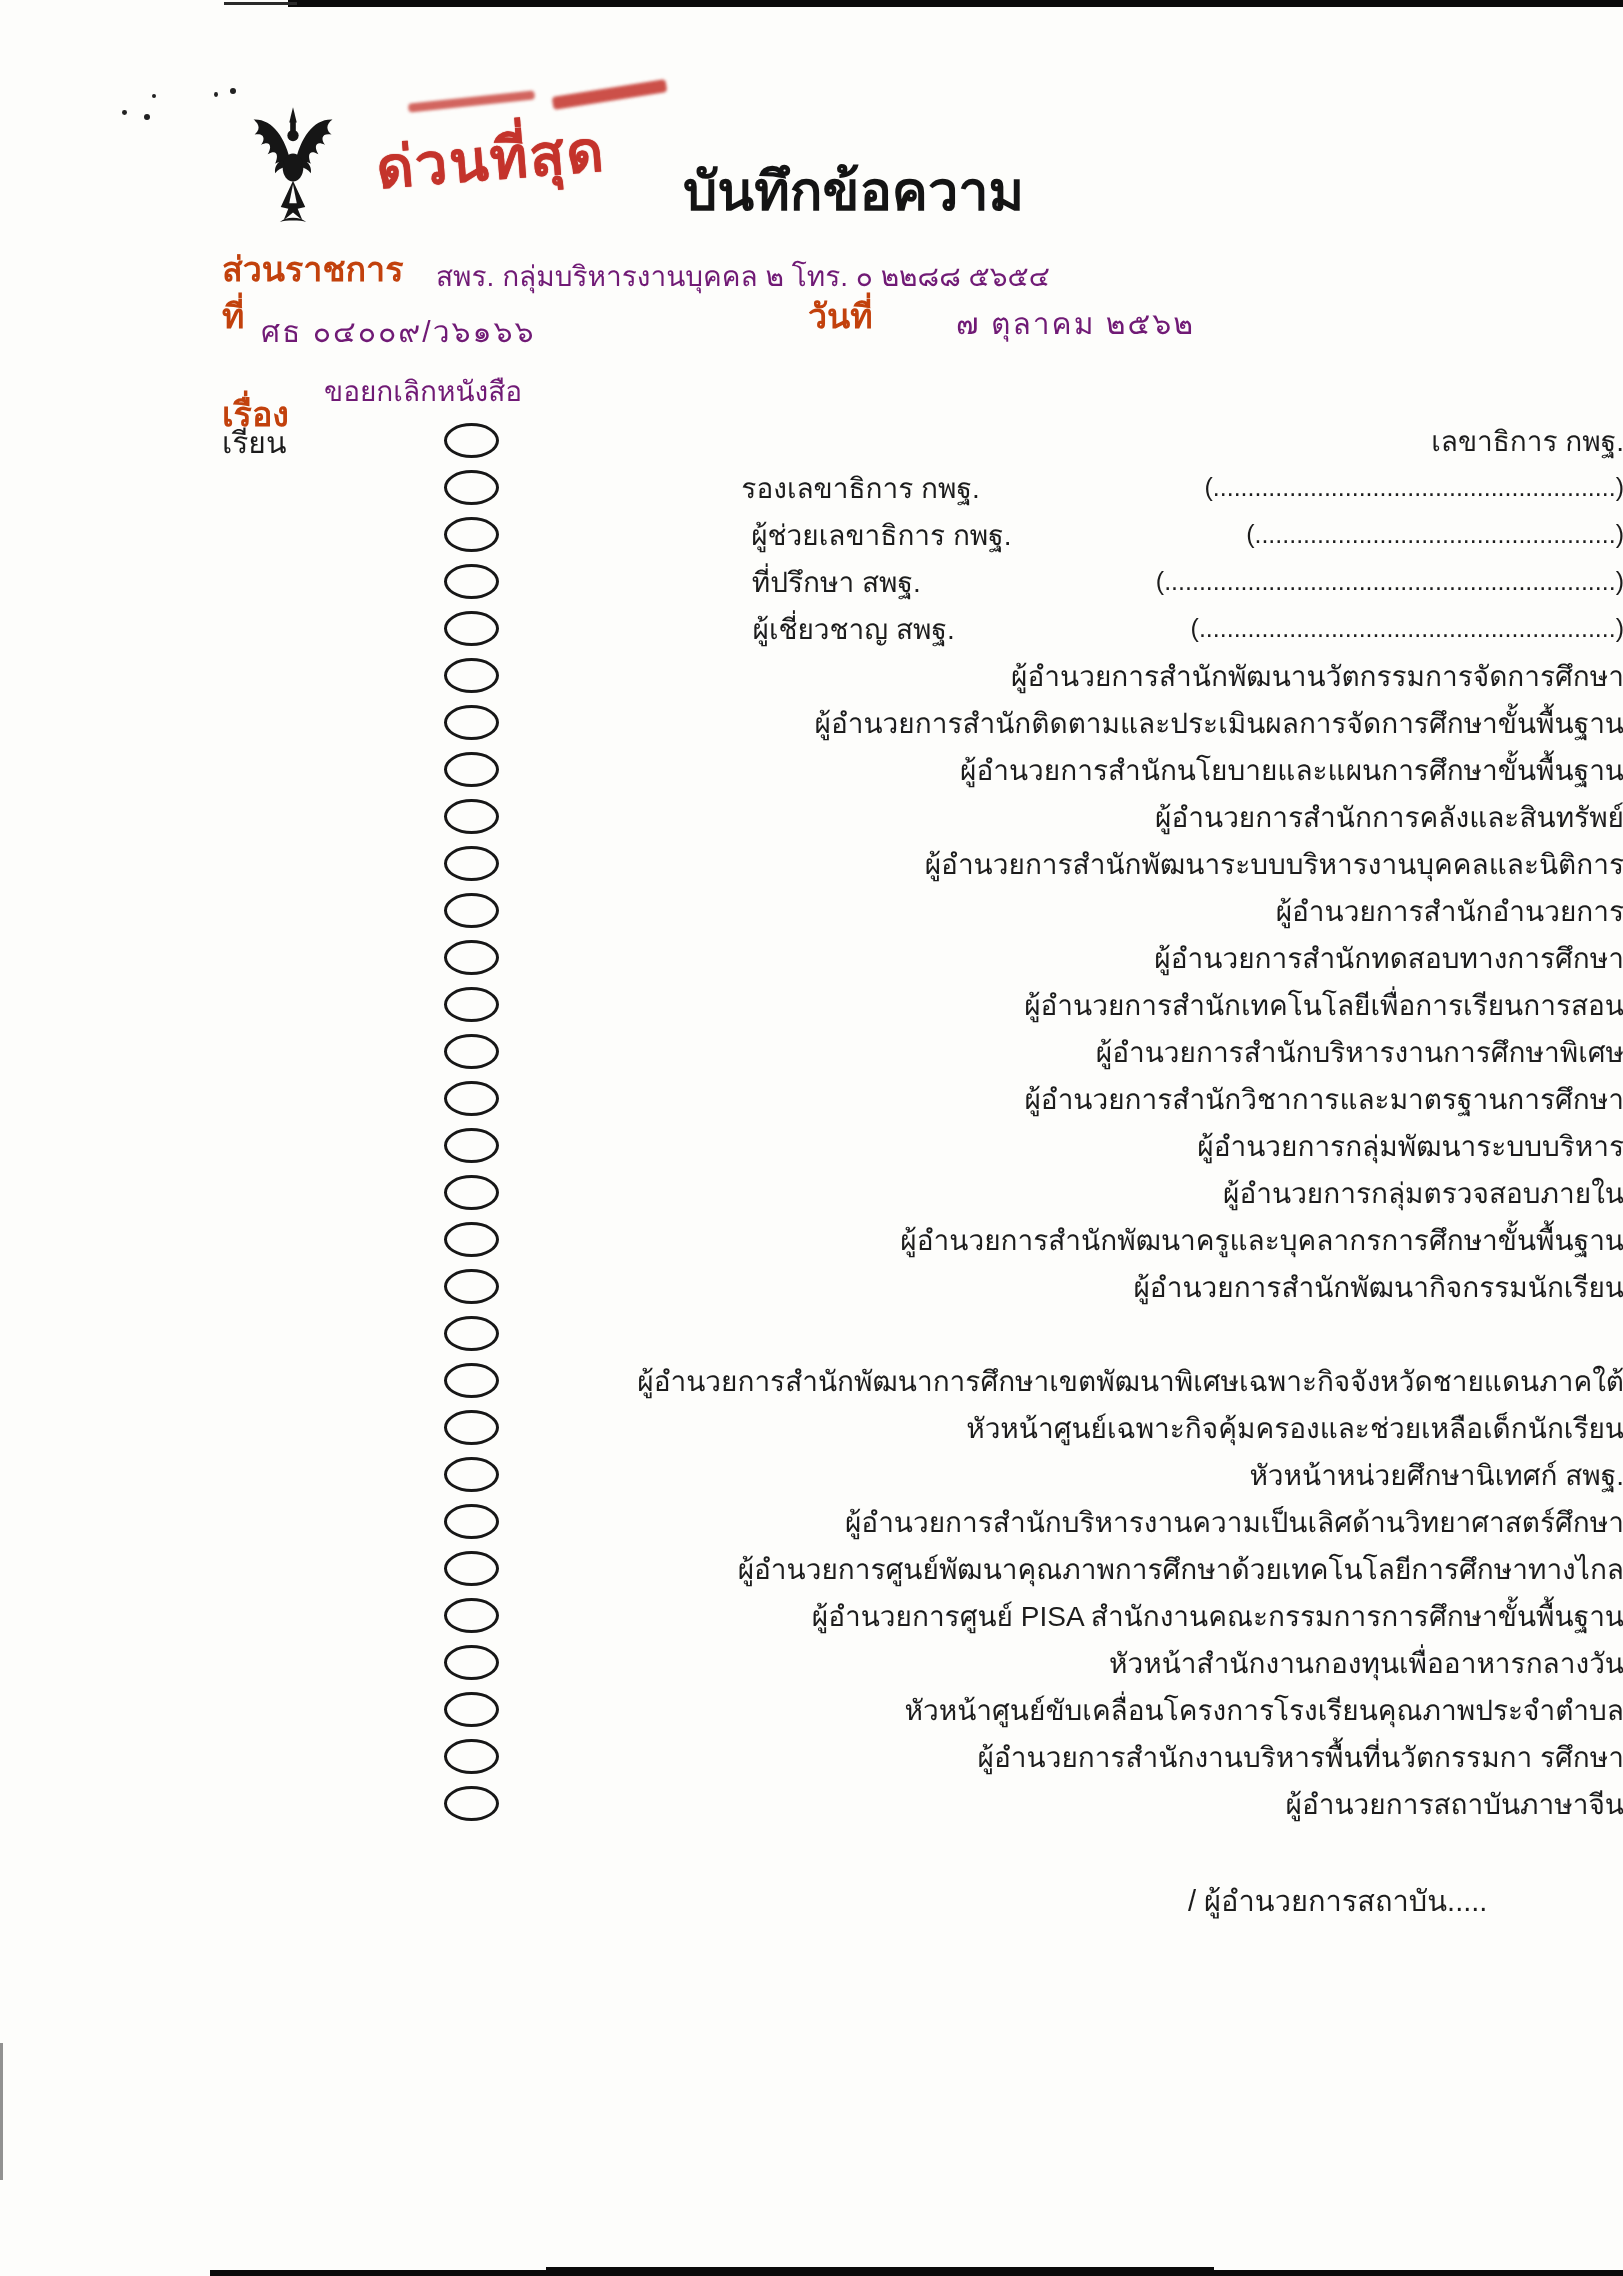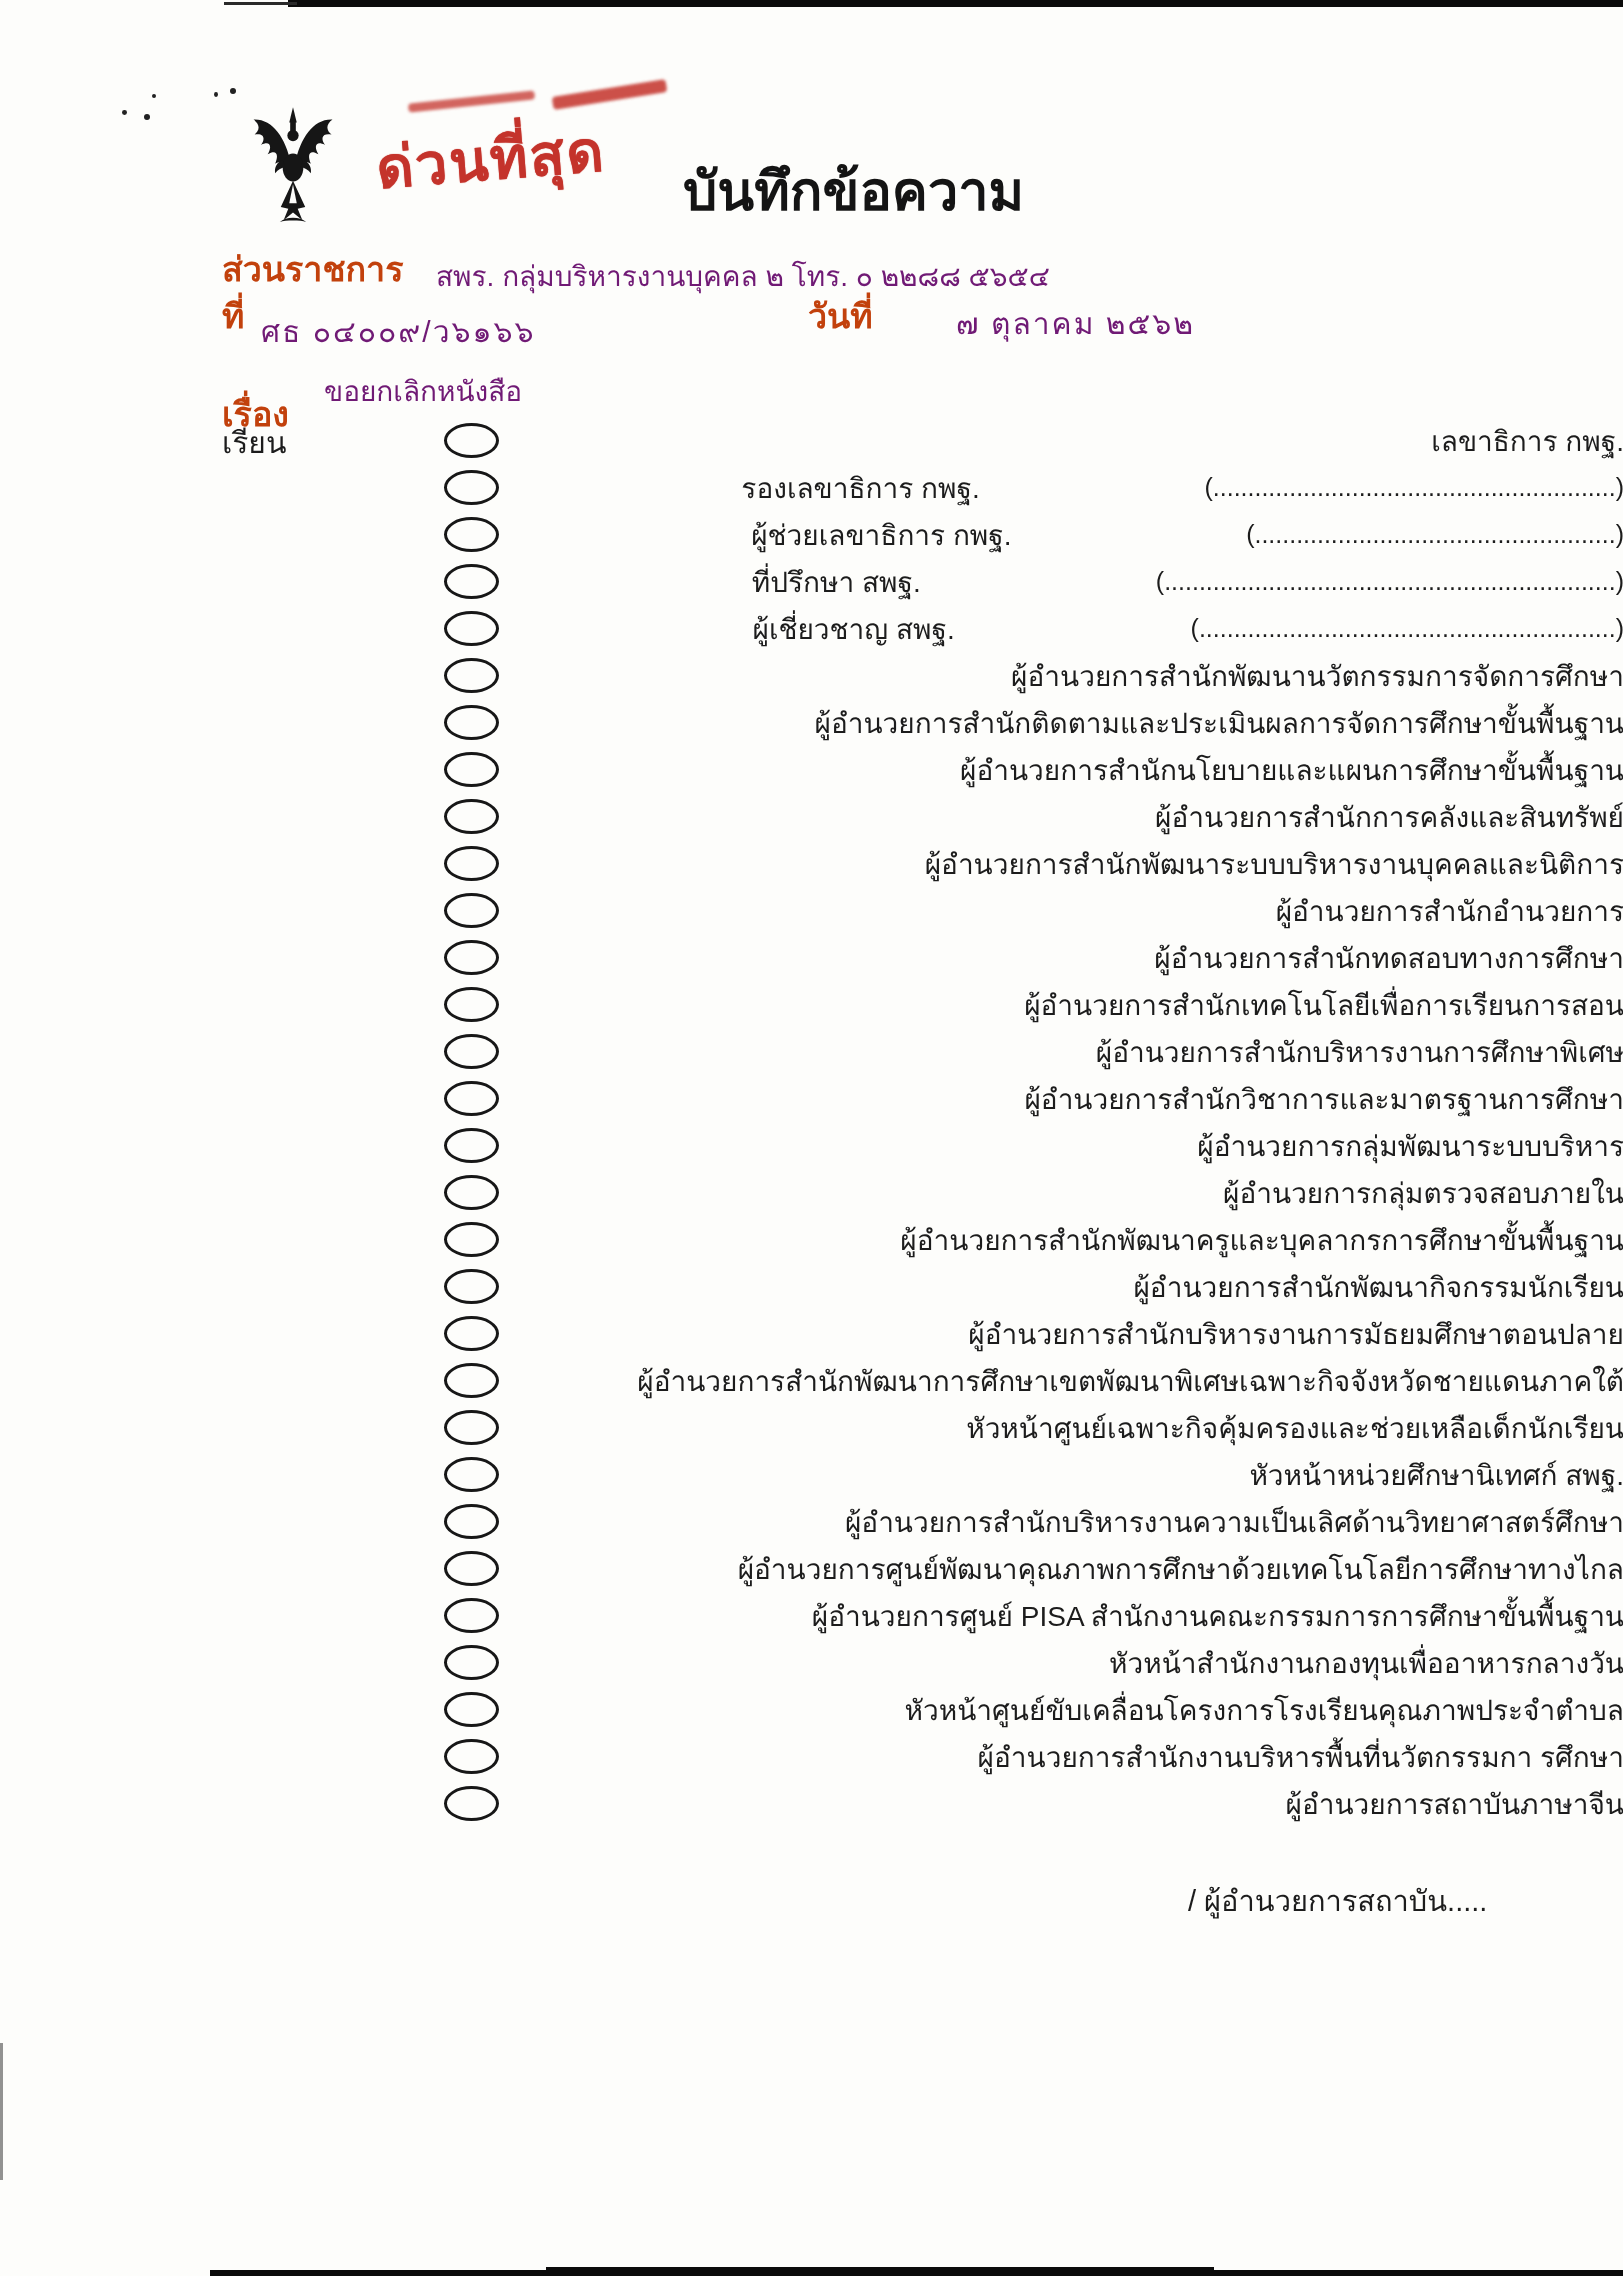--- a/index.html
+++ b/index.html
@@ -235,21 +235,20 @@
     </div>
 
     <div class="recipient-row">
       <span class="circle"></span>
       <span class="recipient-label">ผู้อำนวยการสำนักพัฒนากิจกรรมนักเรียน</span>
 
     </div>
 
     <div class="recipient-row">
       <span class="circle"></span>
-      <span class="recipient-label">ผู้อำนวยการสำนักบริหารงานการมัธยมศึกษาตอนปลาย</span>
 
     </div>
 
     <div class="recipient-row">
       <span class="circle"></span>
       <span class="recipient-label">ผู้อำนวยการสำนักพัฒนาการศึกษาเขตพัฒนาพิเศษเฉพาะกิจจังหวัดชายแดนภาคใต้</span>
 
     </div>
 
     <div class="recipient-row">

